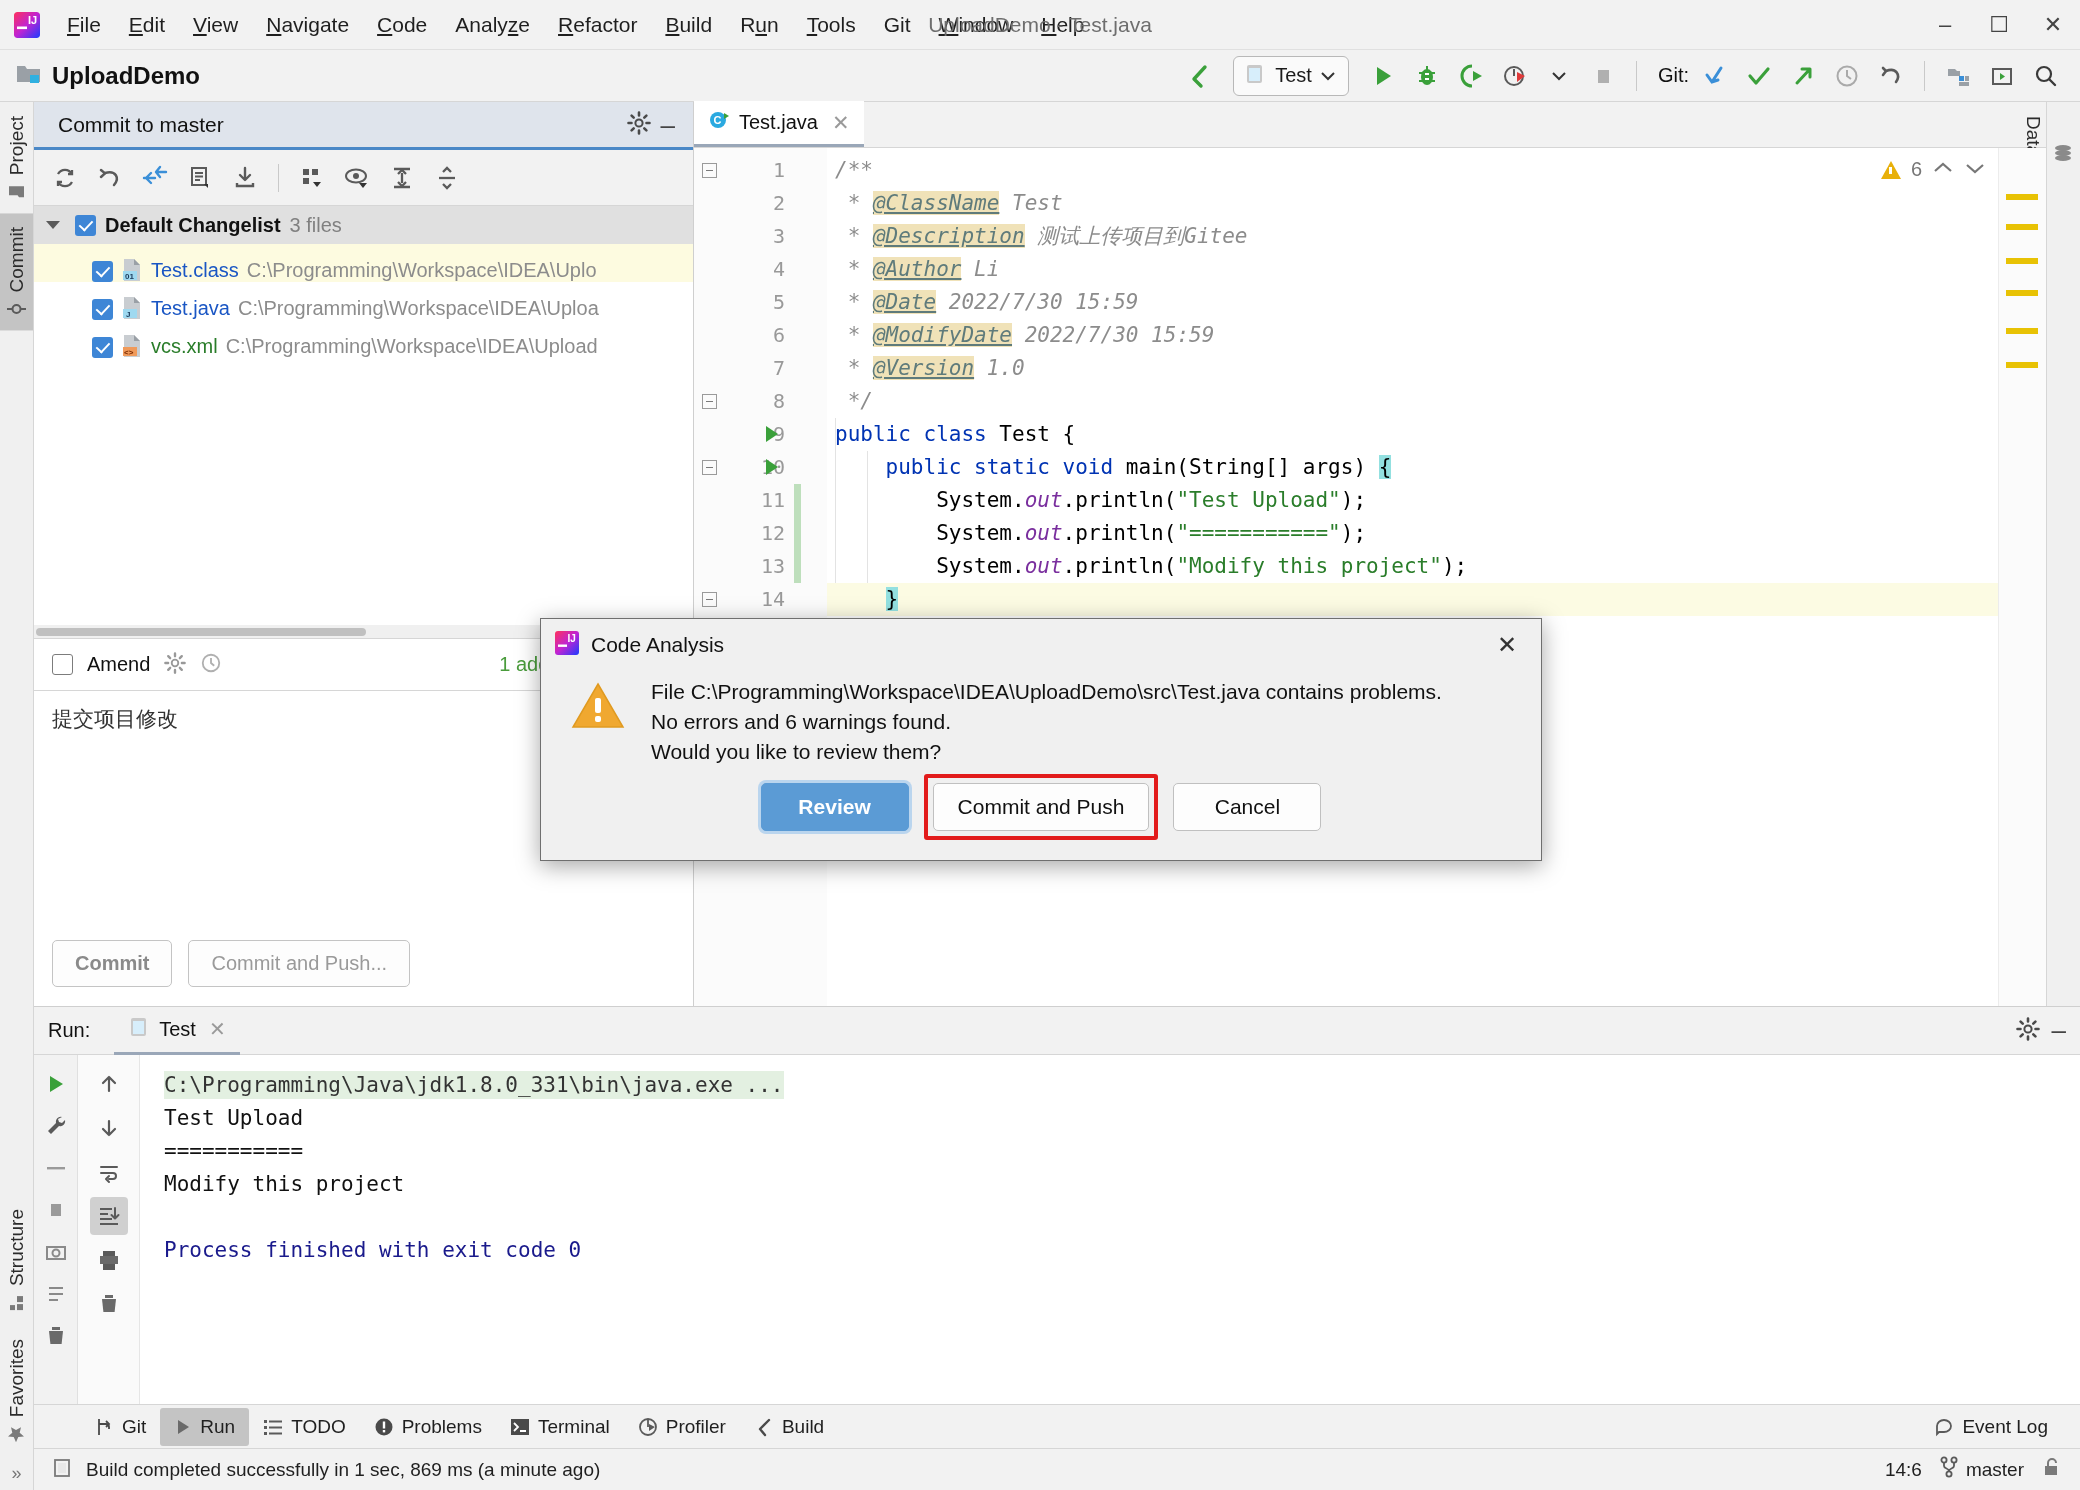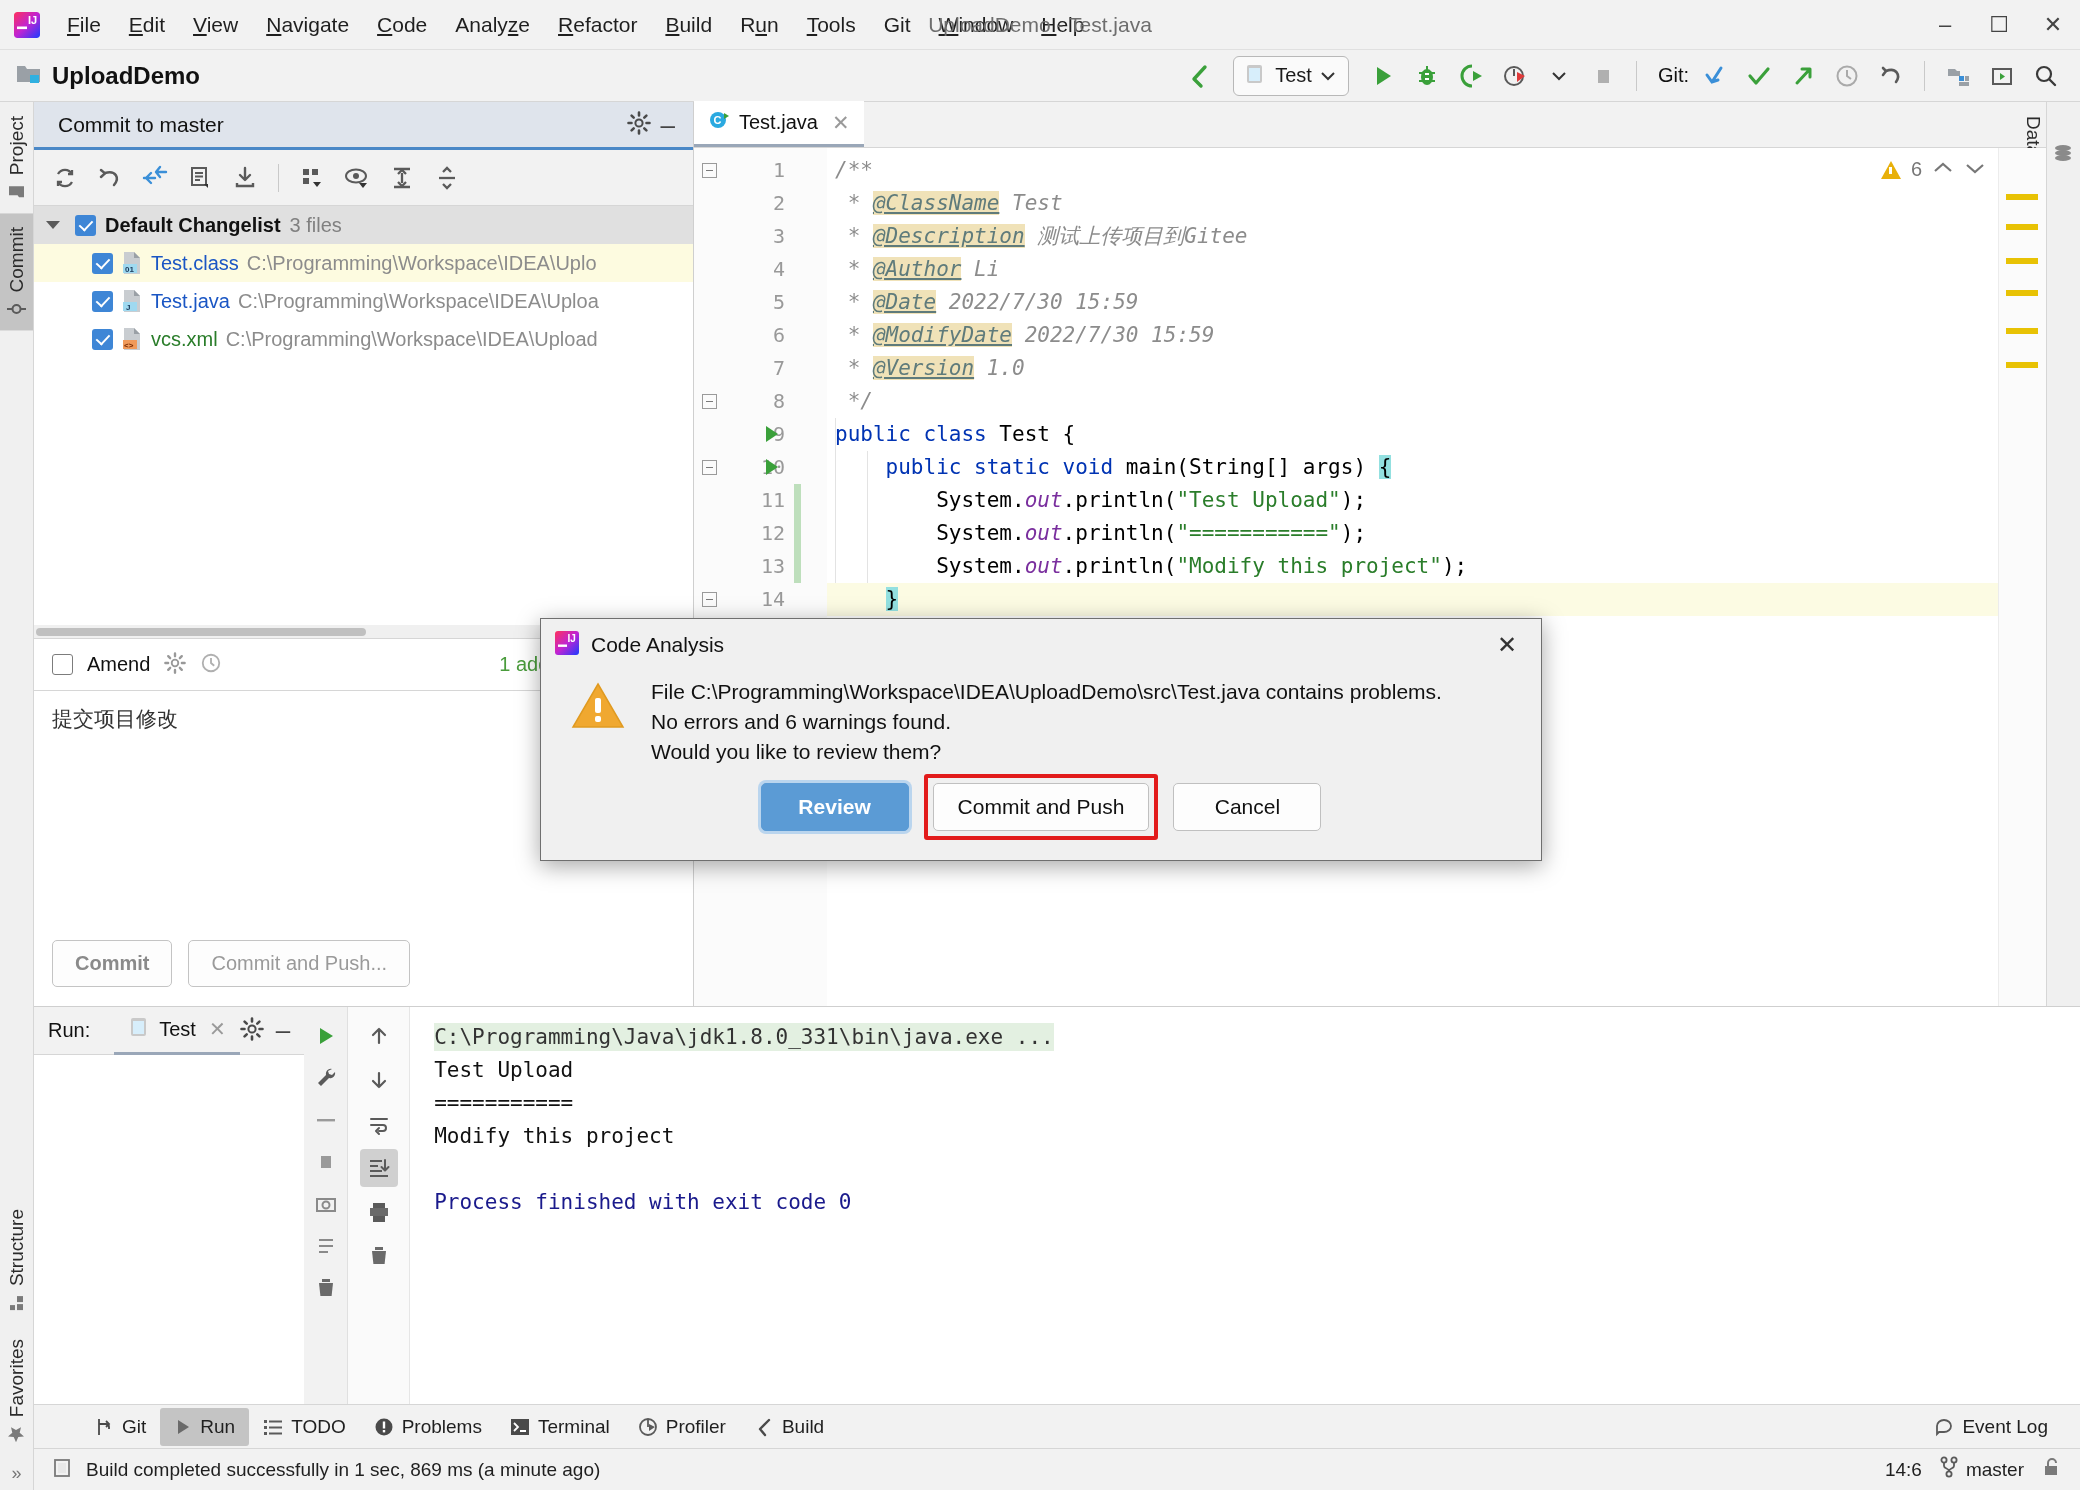--- a/index.html
+++ b/index.html
@@ -87,21 +87,21 @@
   }
   .cl-title { font-weight: bold; color: #111; }
   .cl-count { color: #808080; }
   .chevron-d { width: 0; height: 0; border-left: 7px solid transparent; border-right: 7px solid transparent; border-top: 8px solid #5a5a5a; margin: 0 6px 0 2px; }
   .cb {
     width: 21px; height: 21px; border-radius: 3px; background: #3e86d6;
     display: flex; align-items: center; justify-content: center; flex: none;
   }
   .cb::after { content: ""; display: block; width: 6px; height: 11px; border: solid #fff; border-width: 0 2.6px 2.6px 0; transform: rotate(43deg) translate(-1px,-1px); }
   .file-row {
-    display: flex; align-items: center; height: 38px; padding-left: 58px; gap: 8px;
+    display: flex; align-items: flex-end; height: 38px; padding-left: 58px; gap: 8px;
     font-size: 20px; white-space: nowrap; overflow: hidden;
   }
   .file-row.sel { background: #fdfbe0; }
   .file-name { font-weight: normal; }
   .file-path { color: #8c8c8c; }
   .fileicon { width: 22px; height: 24px; position: relative; flex: none; }
 
   .lp-filler { flex: 1; background: #fff; position: relative; }
   .hscroll { position: absolute; left: 0; right: 0; bottom: 0; height: 13px; background: #f0f0f0; }
   .hscroll-thumb { position: absolute; left: 2px; top: 3px; width: 330px; height: 8px; background: #c0c0c0; border-radius: 4px; }
@@ -158,21 +158,21 @@
   .vline { position: absolute; width: 1px; background: #e3e3e3; }
 
   .insp-widget { position: absolute; right: 60px; top: 10px; display: flex; align-items: center; gap: 10px; z-index: 3; }
   .warn-tri { width: 0; height: 0; border-left: 10px solid transparent; border-right: 10px solid transparent; border-bottom: 18px solid #e8b00a; position: relative; }
   .warn-tri::after { content: ""; position: absolute; left: -1.5px; top: 6px; width: 3px; height: 7px; background: #fff; }
   .insp-count { font-size: 20px; color: #777; }
   .stripe-bar { position: absolute; right: 0; top: 0; bottom: 0; width: 48px; background: #fbfbfb; border-left: 1px solid #ececec; }
   .stripe-mark { position: absolute; right: 8px; width: 32px; height: 6px; background: #e8c204; }
 
   
-  .runpane { height: 398px; display: flex; background: #fff; border-top: 1px solid #cfcfcf; flex: none; }
+  .runpane { height: 398px; display: flex; flex-direction: column; background: #fff; border-top: 1px solid #cfcfcf; flex: none; }
   .run-header { height: 48px; display: flex; align-items: center; background: #f2f2f2; border-bottom: 1px solid #d6d6d6; flex: none; padding-left: 14px; }
   .run-lbl { font-size: 20px; color: #111; margin-right: 24px; }
   .run-tab { display: flex; align-items: center; gap: 9px; height: 48px; padding: 0 14px; border-bottom: 3px solid #9aa7b8; font-size: 20px; color: #111; }
   .run-hdr-actions { margin-left: auto; display: flex; gap: 12px; padding-right: 14px; }
   .run-body { flex: 1; display: flex; min-height: 0; }
   .run-side { width: 44px; background: #f2f2f2; border-right: 1px solid #e0e0e0; display: flex; flex-direction: column; align-items: center; gap: 4px; padding-top: 10px; flex: none; }
   .run-side2 { width: 62px; background: #fafafa; border-right: 1px solid #e6e6e6; display: flex; flex-direction: column; align-items: center; gap: 6px; padding-top: 10px; flex: none; }
   .sbtn { width: 38px; height: 38px; display: flex; align-items: center; justify-content: center; border-radius: 4px; }
   .sbtn.on { background: #d0d0d0; }
   .console { flex: 1; padding: 14px 0 0 24px; font-family: "DejaVu Sans Mono", monospace; font-size: 21px; overflow: hidden; }

